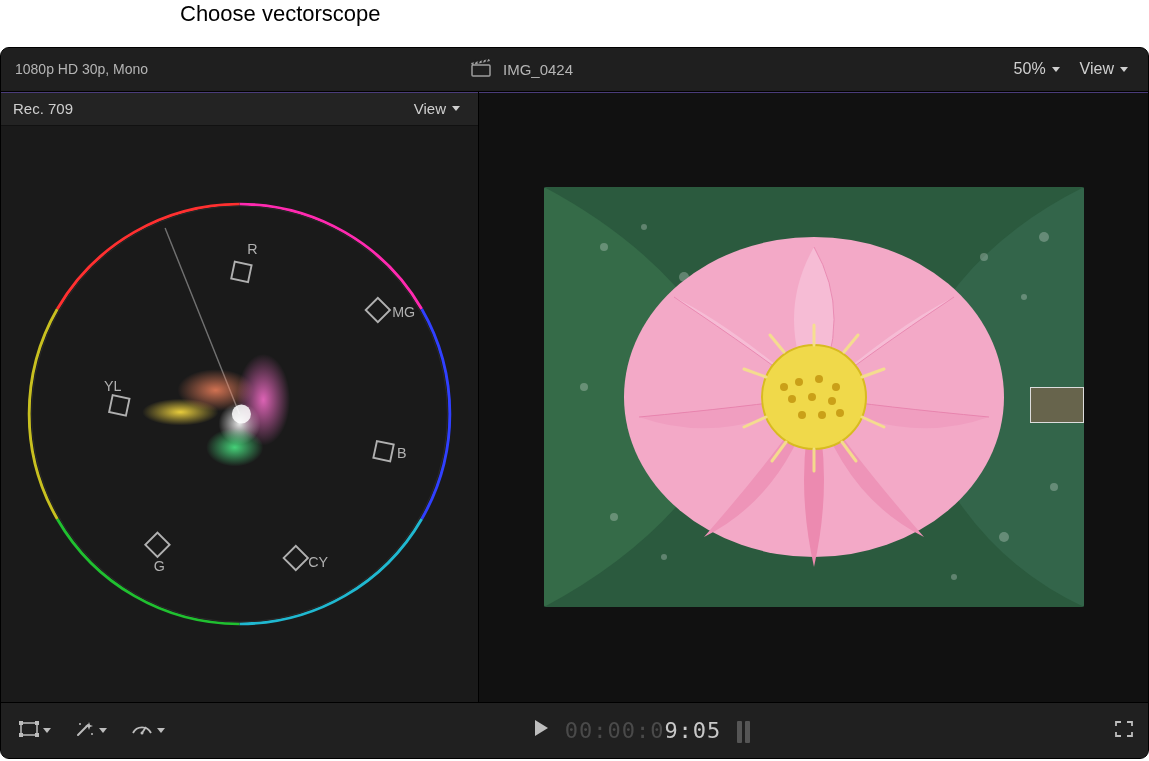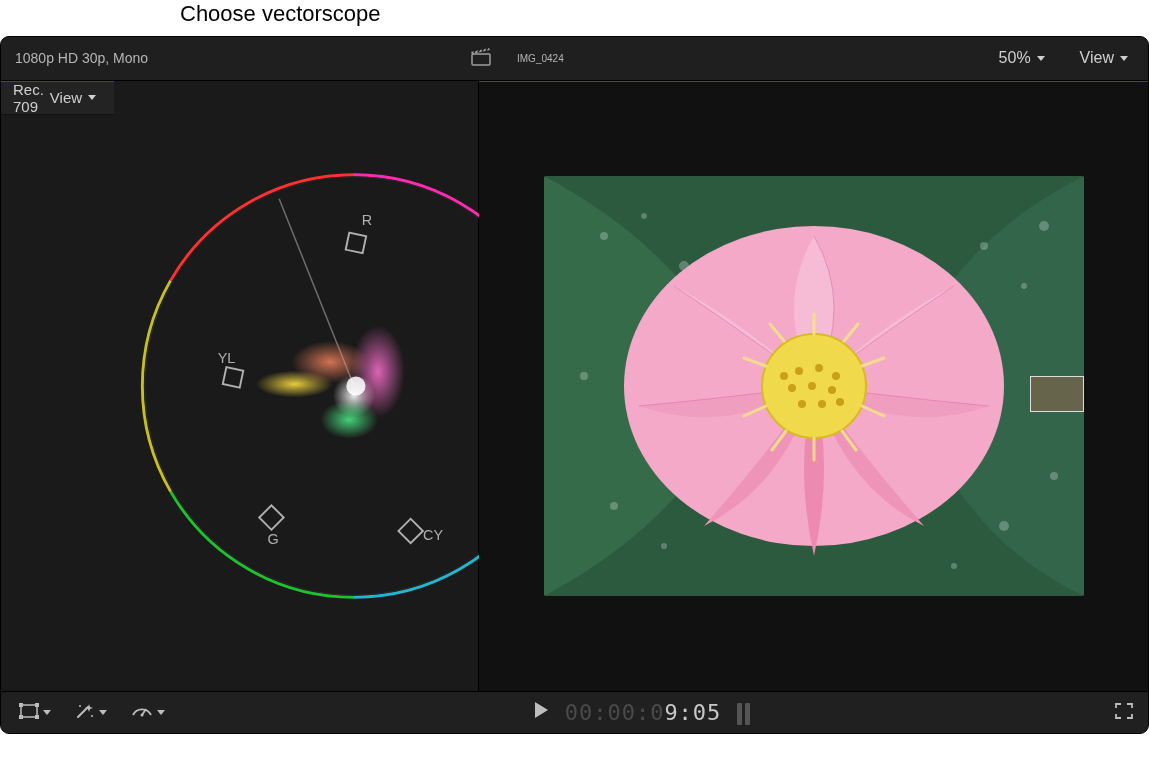--- a/index.html
+++ b/index.html
@@ -15,21 +15,21 @@
   *{box-sizing:border-box;}
   body{
     margin:0;
     background:#fff;
     font-family:-apple-system,BlinkMacSystemFont,"Helvetica Neue",Arial,sans-serif;
     font-size:14px;
     color:var(--text);
     width:1149px;
   }
   .callout{
-    padding:0 0 8px 0;
+    padding:0 0 19px 0;
     text-align:left;
     margin-left:180px;
     color:#000;
     font-size:22px;
     line-height:1.25;
     width:260px;
   }
   .callout-line{
     position:absolute;
     border-left:1px solid #000;
@@ -56,34 +56,34 @@
   .topbar{
     display:flex;
     align-items:center;
     height:44px;
     background:#1f1f1f;
     border-bottom:1px solid #000;
     padding:0 14px;
     gap:10px;
   }
   .topbar .left{flex:0 0 446px;display:flex;align-items:center;color:var(--text-mid);font-size:14px;}
-  .topbar .center{flex:1;display:flex;align-items:center;gap:26px;color:var(--text-mid);font-size:10px;}
-  .topbar .right{display:flex;align-items:center;gap:23px;}
+  .topbar .center{flex:1;display:flex;align-items:center;gap:12px;color:var(--text-mid);font-size:15px;}
+  .topbar .right{display:flex;align-items:center;gap:8px;}
   .zoom-btn,.view-btn{
     display:flex;align-items:center;gap:6px;
     color:var(--text);font-size:16px;
     cursor:pointer;
     padding:4px 6px;
   }
   .chev{width:0;height:0;border-left:4px solid transparent;border-right:4px solid transparent;border-top:5px solid currentColor;display:inline-block;}
   .content{display:flex;height:610px;}
   .scopes{
     width:478px;
     border-right:1px solid #000;
-    display:flex;
+    display:flex;flex-direction:column;
     background:#1a1a1a;
   }
   .scopes-header{
     display:flex;align-items:center;justify-content:space-between;
     padding:4px 12px;
     height:34px;
     background:#232323;
     border-top:1px solid var(--accent-purple);
     border-bottom:1px solid #111;
     font-size:15px;
@@ -127,21 +127,21 @@
   .flower{width:540px;height:420px;position:relative;border-radius:2px;overflow:hidden;}
   .flower svg{width:100%;height:100%;display:block;}
   .overlay-box{
     position:absolute;
     right:0px;top:200px;
     width:54px;height:36px;
     border:1px solid #ddd;
     background:rgba(200,100,80,0.35);
   }
   .bottombar{
-    height:42px;
+    height:56px;
     background:#202020;
     border-top:1px solid #000;
     display:flex;align-items:center;
     padding:0 14px;
     gap:16px;
   }
   .tool-btn{display:flex;align-items:center;gap:4px;color:#bdbdbd;cursor:pointer;padding:4px;}
   .tool-btn .chev{border-top-color:#bdbdbd;}
   .spacer{flex:1;}
   .play-btn{color:#bdbdbd;cursor:pointer;font-size:18px;}

